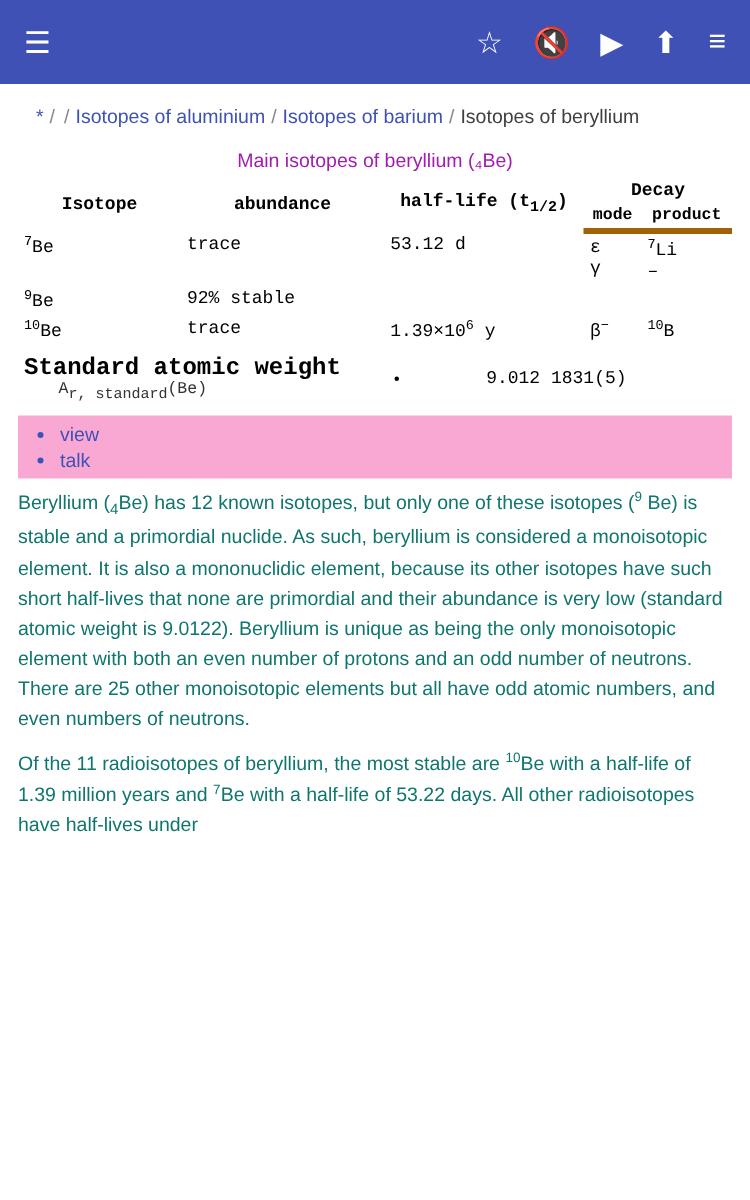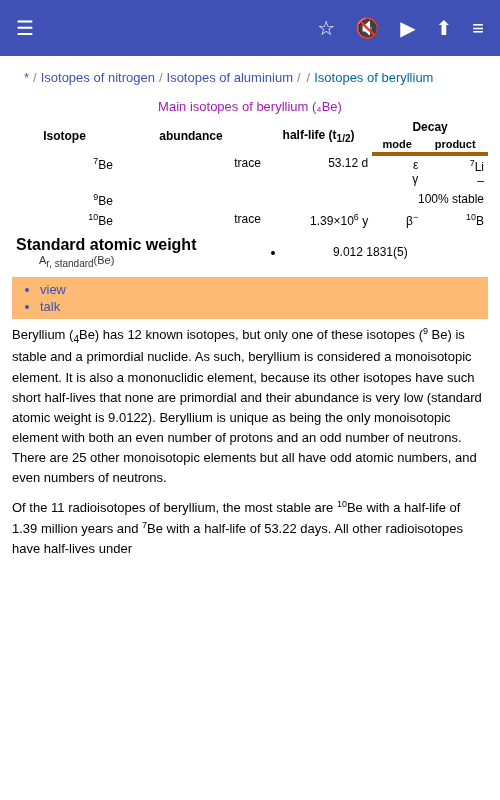--- a/index.html
+++ b/index.html
@@ -48,50 +48,51 @@
     }
     .breadcrumb a, .breadcrumb .bc-link {
       color: #3f51b5;
       text-decoration: none;
     }
     .breadcrumb .bc-sep {
       color: #888;
       margin: 0 2px;
     }
     .breadcrumb .bc-current {
-      color: #0369a1;
+      color: #404040;
     }
     
     .content {
       padding: 4px 12px 12px 12px;
       overflow-y: auto;
       height: calc(800px - 56px);
     }
     .section-title {
       text-align: center;
       font-size: 13px;
       margin: 6px 0 4px 0;
       color: #a21caf;
     }
     
     .isotope-table {
       width: 100%;
       border-collapse: collapse;
       font-size: 12px;
       margin-bottom: 4px;
+      font-family: Liberation Mono, monospace;
     }
     .isotope-table th {
       text-align: center;
       padding: 2px 4px;
       font-weight: bold;
       border-bottom: 1px solid #ccc;
       font-size: 12px;
     }
     .isotope-table td {
-      text-align: right;
+      text-align: left;
       padding: 2px 4px;
       vertical-align: top;
     }
     .th-isotope { text-align: left; padding-left: 4px; }
     .td-isotope { text-align: left; padding-left: 4px; }
     .col-header-row th {
       border-bottom: none;
       font-weight: bold;
     }
     .sub-header-row th {
@@ -115,42 +116,42 @@
       margin-left: 48px;
     }
     .ar-label {
       font-size: 11px;
       color: #333;
       display: block;
       margin-left: 23px;
     }
     
     .links-section {
-      background: #fdba74;
+      background: #f9a8d4;
       margin: 4px 0;
       padding: 4px 8px;
     }
     .links-section ul {
       list-style: disc;
       padding-left: 20px;
     }
     .links-section ul li {
       color: #3f51b5;
       font-size: 13px;
       padding: 1px 0;
     }
     .links-section ul li a {
       color: #3f51b5;
       text-decoration: none;
     }
     
     .body-text {
       font-size: 13px;
       line-height: 1.55;
-      color: #000000;
+      color: #0f766e;
       margin-top: 6px;
     }
     .body-text p {
       margin-bottom: 10px;
     }
     
     .decay-header-group {
       border-bottom: 1px solid #aaa;
     }
   </style>
@@ -168,24 +169,24 @@
     <span class="toolbar-icon">⬆</span>
     <span class="toolbar-icon">≡</span>
   </div>
 </div>
 
 <div class="content">
 
   <div class="breadcrumb">
     <span class="bc-link">*</span>
     <span class="bc-sep">/</span>
-    <span class="bc-link">Isotopes of nitrogen</span>
     <span class="bc-sep">/</span>
     <span class="bc-link">Isotopes of aluminium</span>
     <span class="bc-sep">/</span>
+    <span class="bc-link">Isotopes of barium</span>
     <span class="bc-sep">/</span>
     <span class="bc-current">Isotopes of beryllium</span>
   </div>
 
   <div class="section-title">Main isotopes of beryllium (₄Be)</div>
 
   <table class="isotope-table">
     <thead>
       <tr class="col-header-row">
         <th class="th-isotope" rowspan="2">Isotope</th>
@@ -207,21 +208,21 @@
         <td>
           ε<br>γ
         </td>
         <td>
           <sup>7</sup>Li<br>–
         </td>
       </tr>
 
       <tr>
         <td class="td-isotope"><sup>9</sup>Be</td>
-        <td colspan="4">100% stable</td>
+        <td colspan="4">92% stable</td>
       </tr>
 
       <tr>
         <td class="td-isotope"><sup>10</sup>Be</td>
         <td>trace</td>
         <td>1.39×10<sup>6</sup> y</td>
         <td>β<sup>−</sup></td>
         <td><sup>10</sup>B</td>
       </tr>
 

